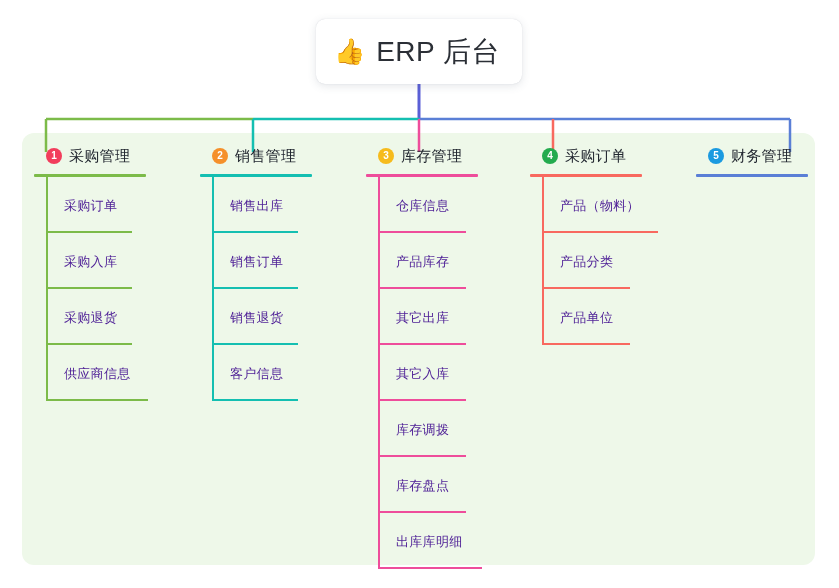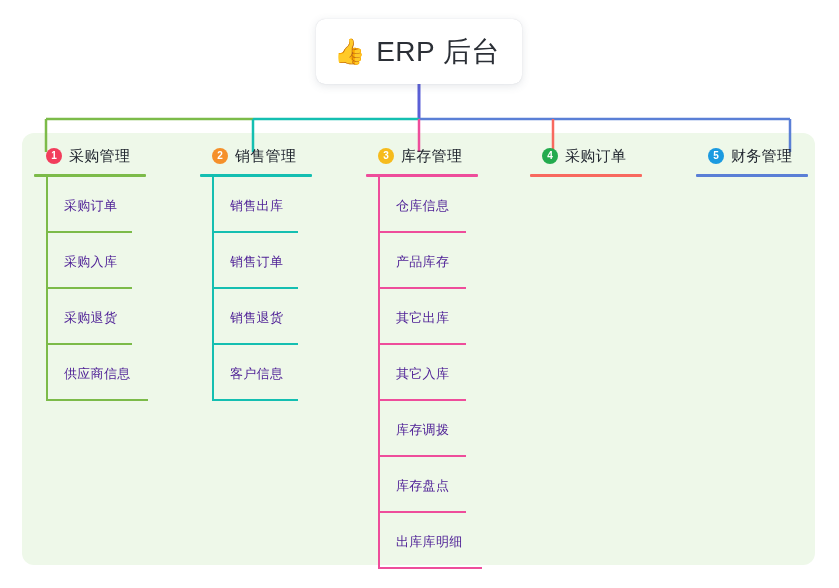--- a/index.html
+++ b/index.html
@@ -256,20 +256,35 @@
             <div class="item-rule" style="background: rgb(238, 77, 155); width: 104px;"></div>
           </div>
         </div>
       </div>
       <div class="column" style="left: 530px;">
         <div class="col-head">
           <span class="badge" style="background: rgb(35, 171, 78);">4</span>
           <span class="col-title">采购订单</span>
         </div>
         <div class="head-rule" style="background: rgb(248, 105, 95); width: 112px;"></div>
+        <div class="items">
+          <div class="spine" style="background: rgb(248, 105, 95); height: 168px;"></div>
+          <div class="item">
+            <span class="item-label">产品（物料）</span>
+            <div class="item-rule" style="background: rgb(248, 105, 95); width: 116px;"></div>
+          </div>
+          <div class="item">
+            <span class="item-label">产品分类</span>
+            <div class="item-rule" style="background: rgb(248, 105, 95); width: 88px;"></div>
+          </div>
+          <div class="item">
+            <span class="item-label">产品单位</span>
+            <div class="item-rule" style="background: rgb(248, 105, 95); width: 88px;"></div>
+          </div>
+        </div>
       </div>
       <div class="column" style="left: 696px;">
         <div class="col-head">
           <span class="badge" style="background: rgb(27, 154, 224);">5</span>
           <span class="col-title">财务管理</span>
         </div>
         <div class="head-rule" style="background: rgb(90, 127, 214); width: 112px;"></div>
       </div>
     </div>
 

